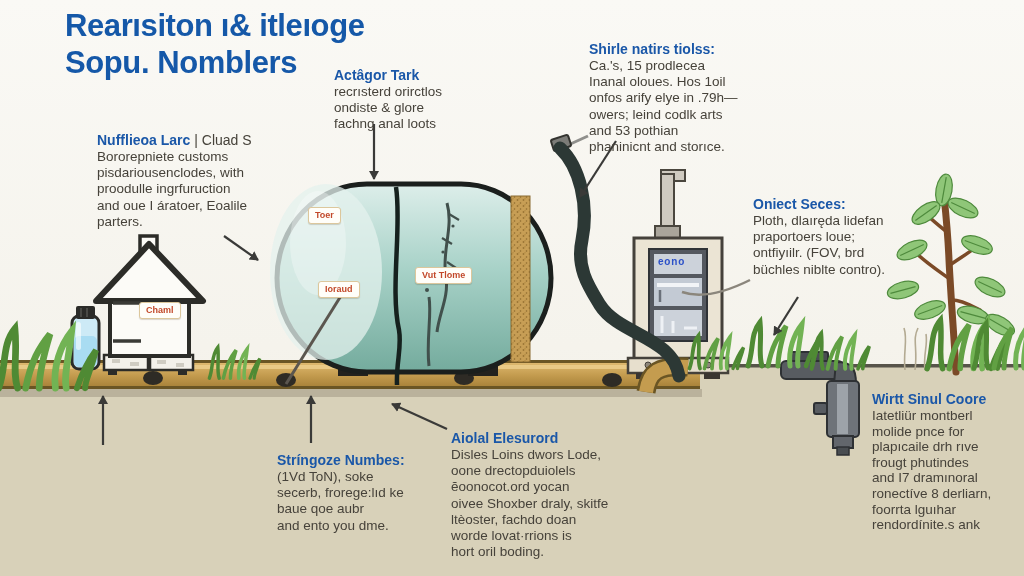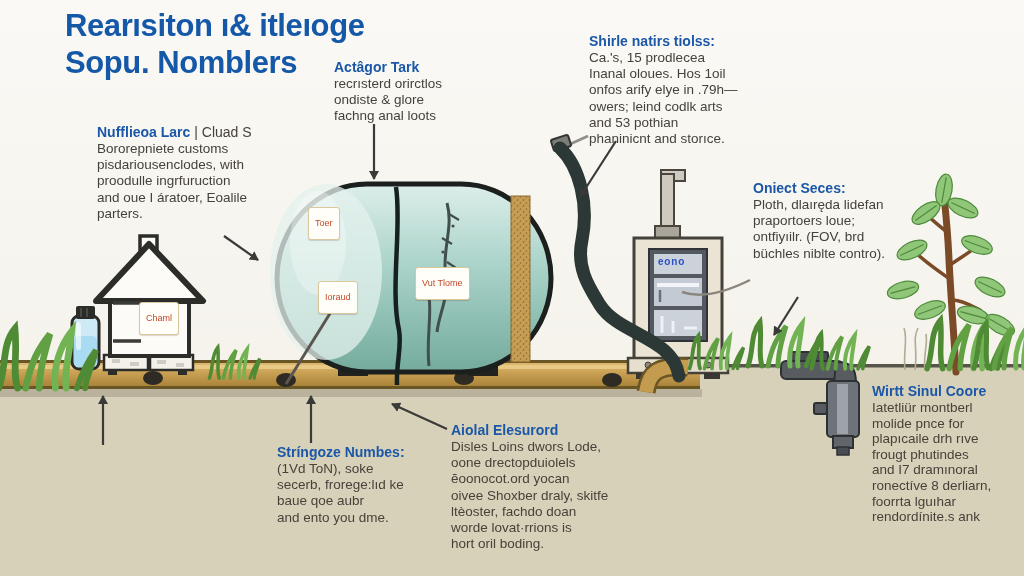--- a/index.html
+++ b/index.html
@@ -2,33 +2,33 @@
 <html><head>
 <meta charset="utf-8">
 <style>
   html,body{margin:0;padding:0;background:#e8e8e8;}
   .stage{position:relative;width:1024px;height:576px;overflow:hidden;
     background:linear-gradient(180deg,#faf9f5 0%,#f5f3ec 60%,#efede4 100%);
     font-family:"Liberation Sans",sans-serif;}
   svg.scene{position:absolute;left:0;top:0;}
   .title{position:absolute;left:17px;top:7px;font-size:31px;line-height:37px;
     font-weight:bold;color:#1558a8;letter-spacing:-0.4px;margin-left:48px;}
-  .ann{position:absolute;font-size:13.5px;line-height:16.2px;color:#46423a;}
+  .ann{position:absolute;font-size:13.5px;line-height:16.2px;color:#46423a;margin-top:8px;}
   .ann-h{font-weight:bold;color:#1a57a8;font-size:14px;line-height:17px;}
   .ann-hsfx{color:#46423a;font-weight:normal;}
   #ann-wirtt{line-height:15.6px;}
   .chip{position:absolute;background:#fffef9;border:1px solid #dcc79c;border-radius:3px;
-    color:#c2492a;font-weight:normal;font-size:9px;line-height:11px;padding:10px 6px;
+    color:#c2492a;font-weight:bold;font-size:9px;line-height:11px;padding:2px 6px;
     box-shadow:0 1px 1px rgba(60,40,10,.18);white-space:nowrap;}
   .panel-label{position:absolute;left:658px;top:256px;color:#2b50c8;font-weight:bold;
     font-size:10px;letter-spacing:.8px;}
   #ann-nuffliea{left:97px;top:124px;width:235px}
   #ann-actagor{left:334px;top:59px;width:210px}
   #ann-shirle{left:589px;top:33px;width:235px}
-  #ann-oniect{left:753px;top:180px;width:225px}
+  #ann-oniect{left:753px;top:188px;width:225px}
   #ann-chirull{left:57px;top:446px;width:215px}
   #ann-stringoze{left:277px;top:444px;width:205px}
   #ann-aiolal{left:451px;top:422px;width:240px}
   #ann-wirtt{left:872px;top:383px;width:150px}
   #chip-chaml{left:139px;top:302px}
   #chip-toer{left:308px;top:207px}
   #chip-ioraud{left:318px;top:281px}
   #chip-vut{left:415px;top:267px}
 </style>
 </head>

